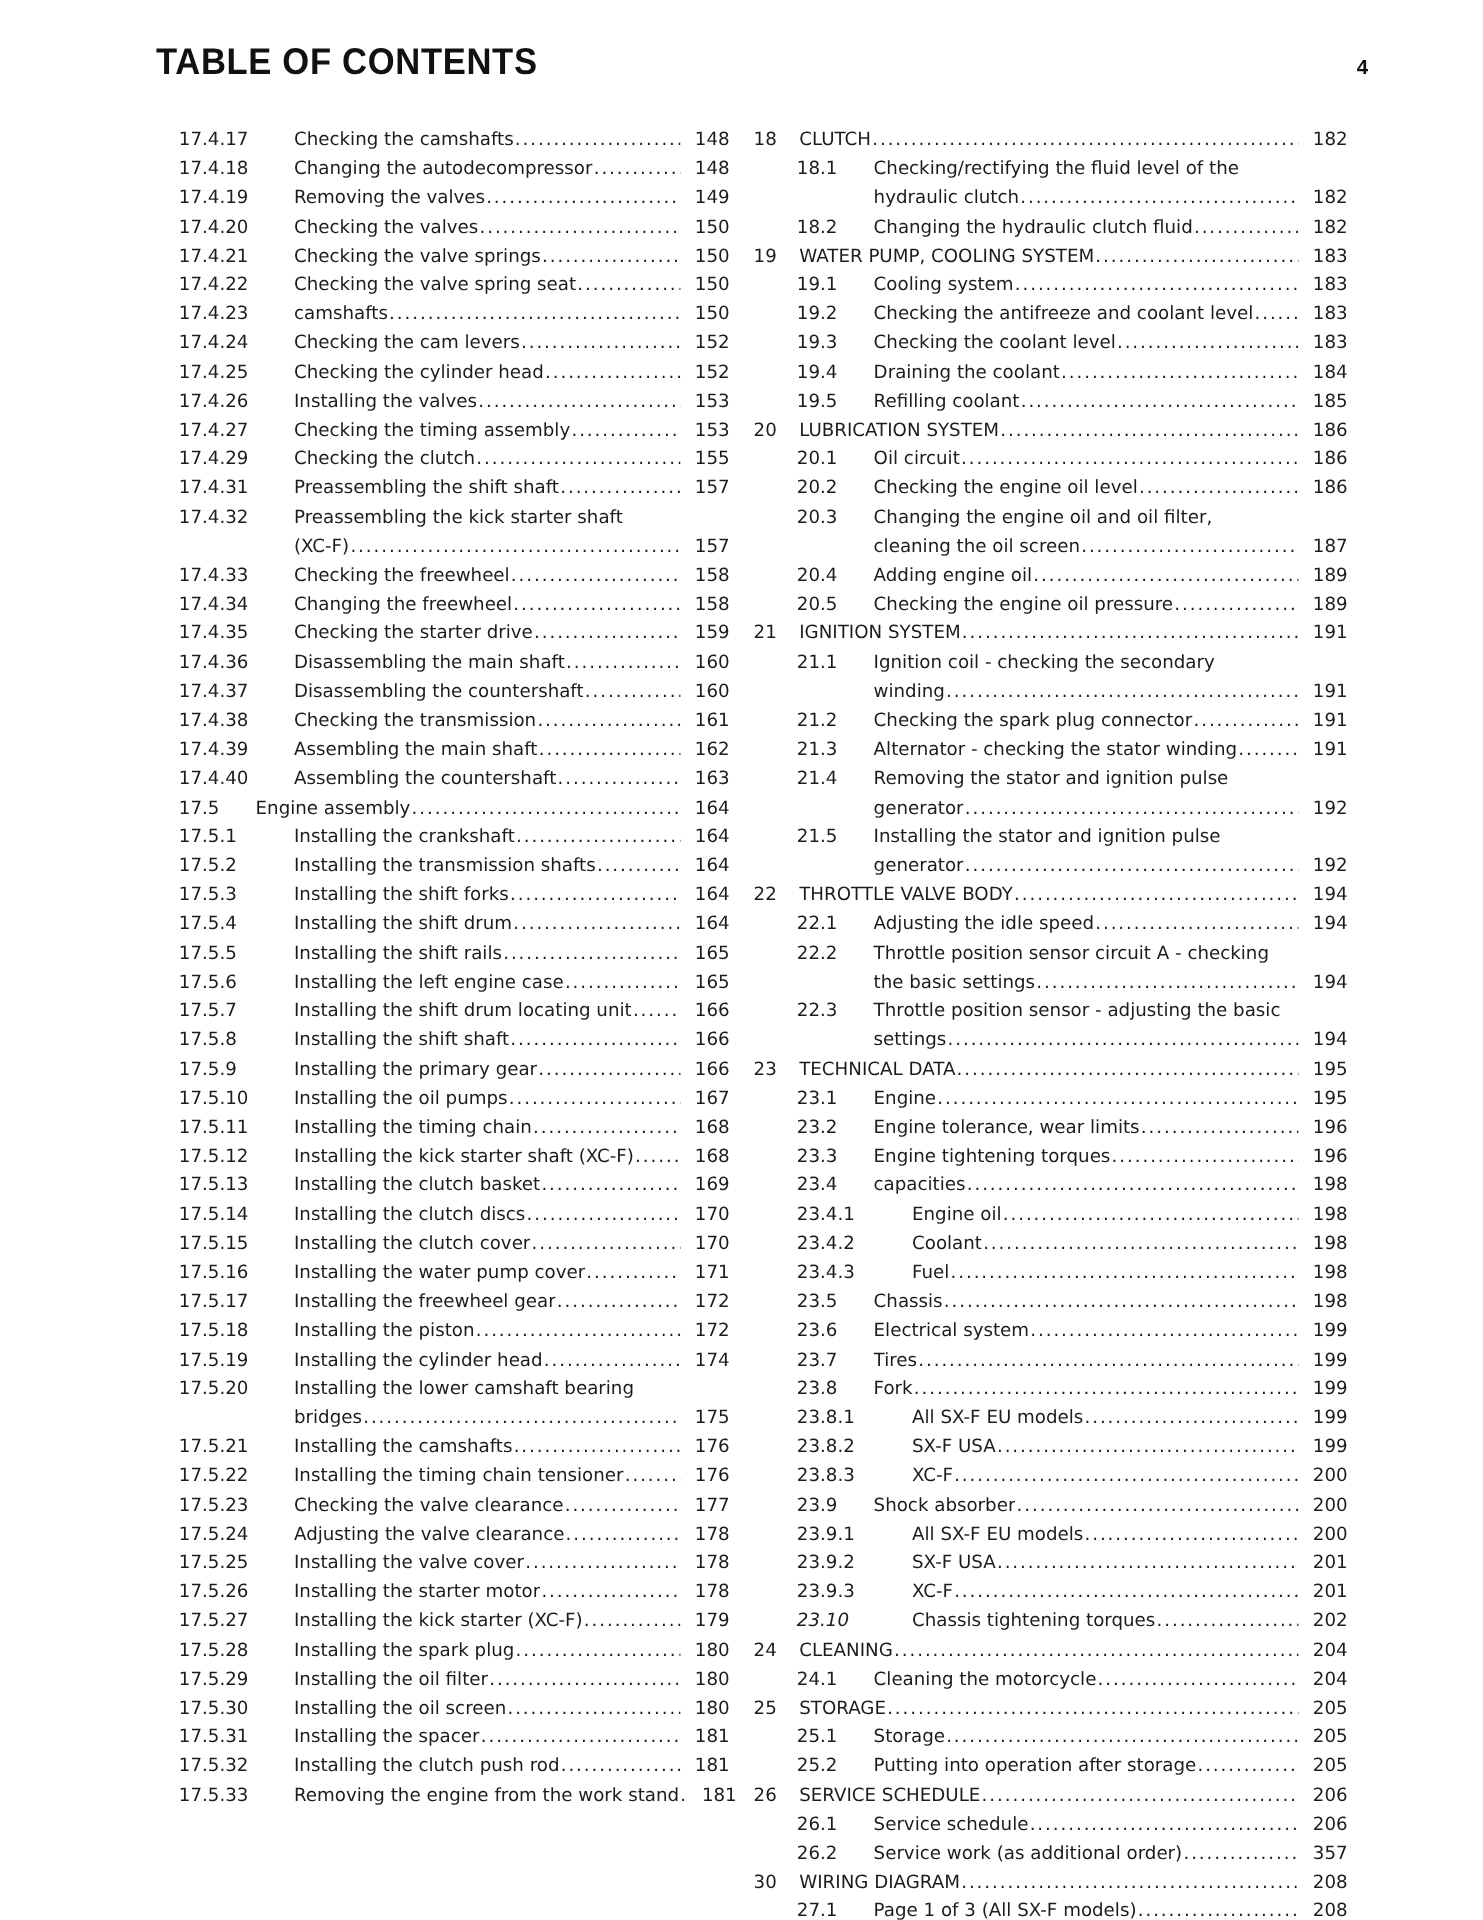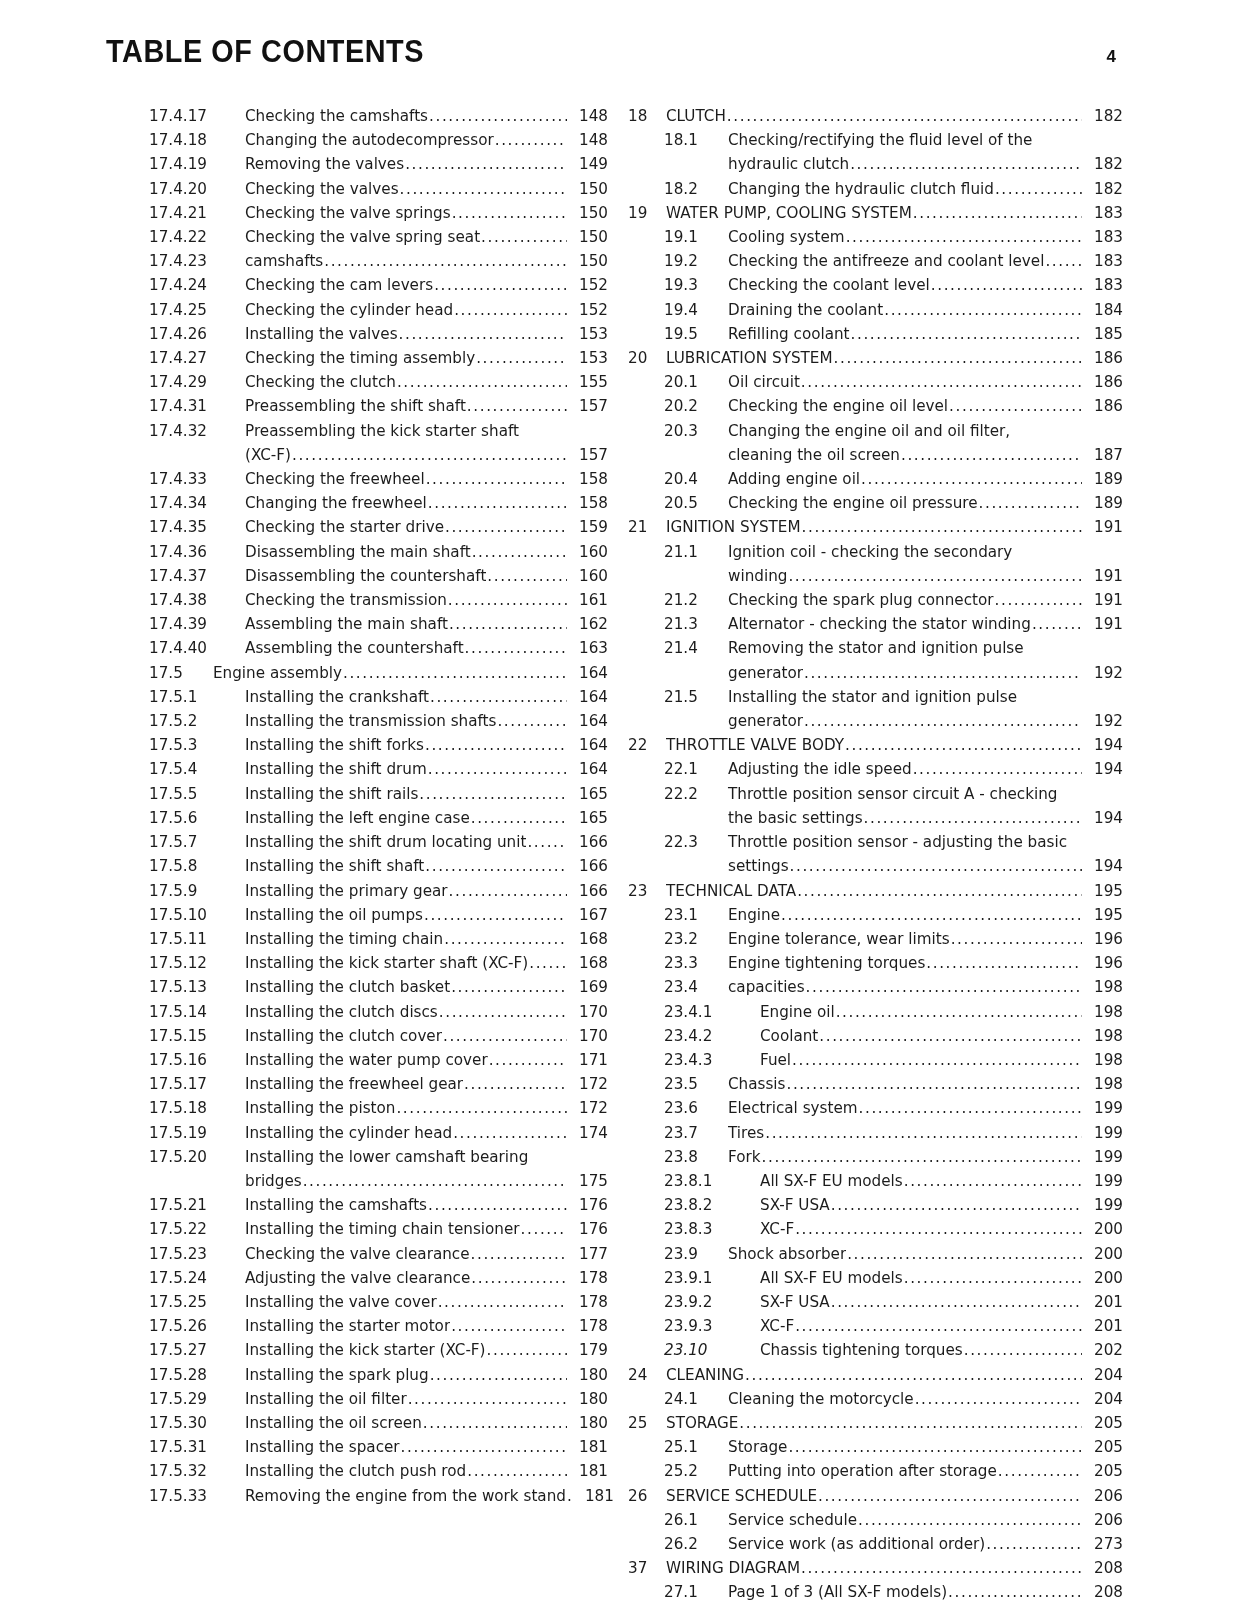--- a/index.html
+++ b/index.html
@@ -16,21 +16,21 @@
     overflow: hidden;
   }
   .page {
     position: absolute;
     inset: 0;
     padding: 0;
   }
   
   .page-header {
     position: absolute;
-    left: 106px;
+    left: 130px;
     top: 36px;
     width: 1010px;
     height: 46px;
     display: flex;
     align-items: baseline;
     justify-content: space-between;
   }
   .doc-title {
     font-family: "Liberation Sans", sans-serif;
     font-weight: bold;
@@ -1224,26 +1224,26 @@
               <span class="pg">206</span>
             </div>
           </div>
         </div>
         <div class="toc-entry lvl2">
           <span class="num">26.2</span>
           <div class="body">
             <div class="line">
               <span class="label">Service work (as additional order)</span>
               <span class="leader"></span>
-              <span class="pg">273</span>
+              <span class="pg">357</span>
             </div>
           </div>
         </div>
         <div class="toc-entry lvl1">
-          <span class="num">37</span>
+          <span class="num">30</span>
           <div class="body">
             <div class="line">
               <span class="label">WIRING DIAGRAM</span>
               <span class="leader"></span>
               <span class="pg">208</span>
             </div>
           </div>
         </div>
         <div class="toc-entry lvl2">
           <span class="num">27.1</span>

